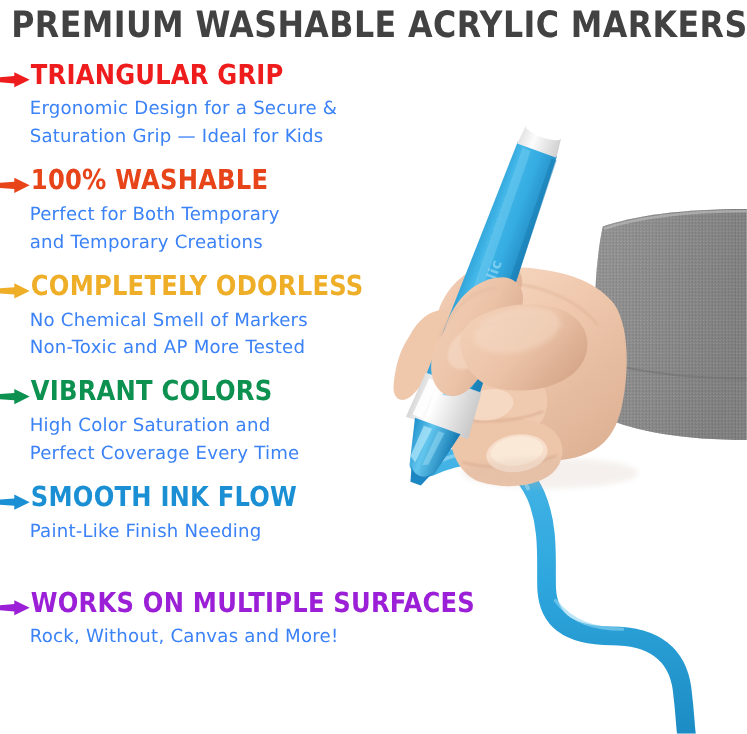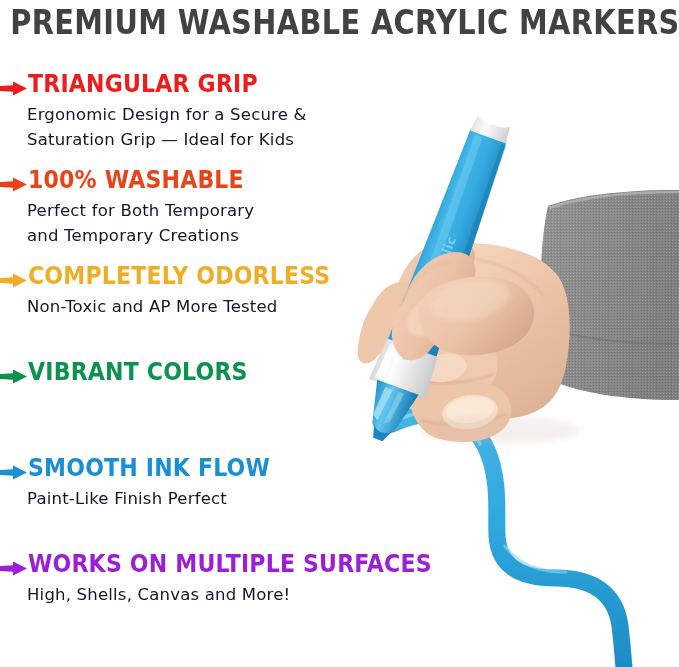--- a/index.html
+++ b/index.html
@@ -20,42 +20,42 @@
     font-weight:bold;
     font-size:33px;
     letter-spacing:0.4px;
     color:#424242;
     transform:scaleX(0.97);
     transform-origin:center top;
     white-space:nowrap;
   }
 
   
-  .features{position:absolute;left:0;top:73px;width:560px;}
+  .features{position:absolute;left:0;top:57px;width:560px;}
   .feature{position:relative;height:96px;}
   .feature .arrow{
     position:absolute;left:-4px;top:8px;width:32px;height:15px;
   }
   .feature h2{
     margin:0;
     position:absolute;left:28px;top:-4px;
     font-family:"DejaVu Sans Condensed","Liberation Sans Narrow","Liberation Sans",sans-serif;
     font-weight:bold;
     font-size:25px;
     letter-spacing:0.2px;
     white-space:nowrap;
     transform:scaleX(0.98);
     transform-origin:left center;
   }
   .feature .desc{
     position:absolute;left:27px;top:29px;
     font-family:"DejaVu Sans","Liberation Sans",sans-serif;
     font-size:16.5px;
     line-height:25px;
-    color:#0f172a;
+    color:#3b82f6;
     letter-spacing:0.2px;
     white-space:nowrap;
   }
   .feature .desc span{display:block;}
 
   
   .photo{position:absolute;left:0;top:0;width:679px;height:667px;pointer-events:none;}
 </style>
 </head>
 <body>
@@ -240,45 +240,50 @@
         <span>and Temporary Creations</span>
       </div>
     </div>
 
     <div class="feature">
       <svg class="arrow" viewBox="0 0 32 15">
         <path d="M0,5.4 L17,4.2 L17,0.6 L31,7.5 L17,14.4 L17,10.8 L0,9.6 Z" fill="#EFAE28"></path>
       </svg>
       <h2 style="color:#EFAE28">COMPLETELY ODORLESS</h2>
       <div class="desc">
+        <span>No Chemical Smell of Markers</span>
         <span>Non-Toxic and AP More Tested</span>
       </div>
     </div>
 
     <div class="feature">
       <svg class="arrow" viewBox="0 0 32 15">
         <path d="M0,5.4 L17,4.2 L17,0.6 L31,7.5 L17,14.4 L17,10.8 L0,9.6 Z" fill="#0D9150"></path>
       </svg>
       <h2 style="color:#0D9150">VIBRANT COLORS</h2>
+      <div class="desc">
+        <span>High Color Saturation and</span>
+        <span>Perfect Coverage Every Time</span>
+      </div>
     </div>
 
     <div class="feature">
       <svg class="arrow" viewBox="0 0 32 15">
         <path d="M0,5.4 L17,4.2 L17,0.6 L31,7.5 L17,14.4 L17,10.8 L0,9.6 Z" fill="#1B8FD4"></path>
       </svg>
       <h2 style="color:#1B8FD4">SMOOTH INK FLOW</h2>
       <div class="desc">
-        <span>Paint-Like Finish Perfect</span>
+        <span>Paint-Like Finish Needing</span>
       </div>
     </div>
 
     <div class="feature">
       <svg class="arrow" viewBox="0 0 32 15">
         <path d="M0,5.4 L17,4.2 L17,0.6 L31,7.5 L17,14.4 L17,10.8 L0,9.6 Z" fill="#9B1FD6"></path>
       </svg>
       <h2 style="color:#9B1FD6">WORKS ON MULTIPLE SURFACES</h2>
       <div class="desc">
-        <span>High, Shells, Canvas and More!</span>
+        <span>Rock, Without, Canvas and More!</span>
       </div>
     </div>
 
   </div>
 </div>
 
 </body></html>

